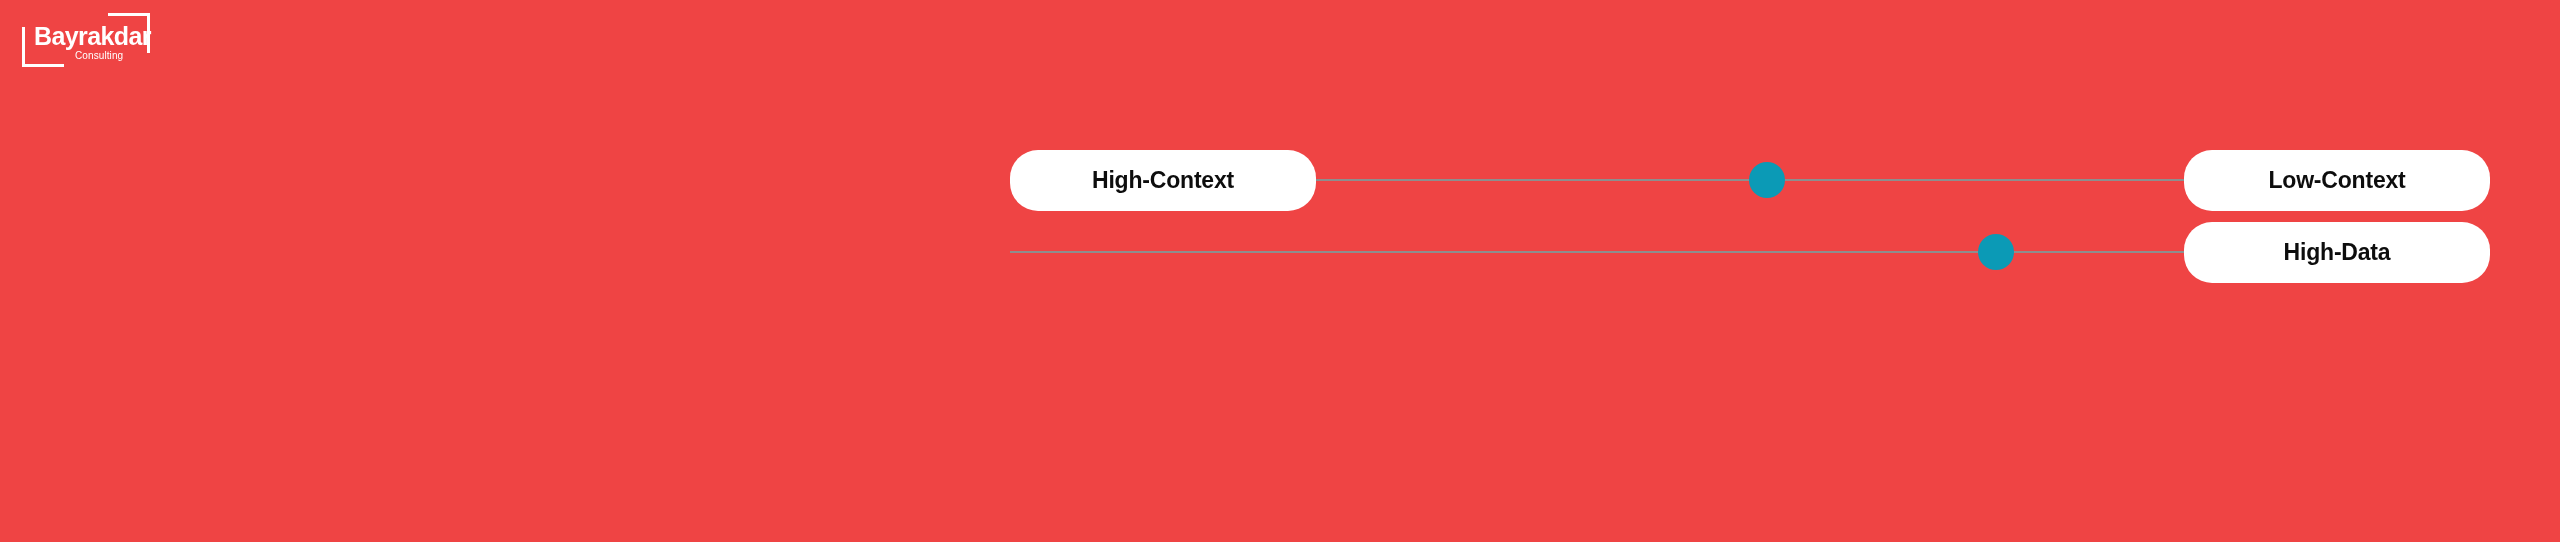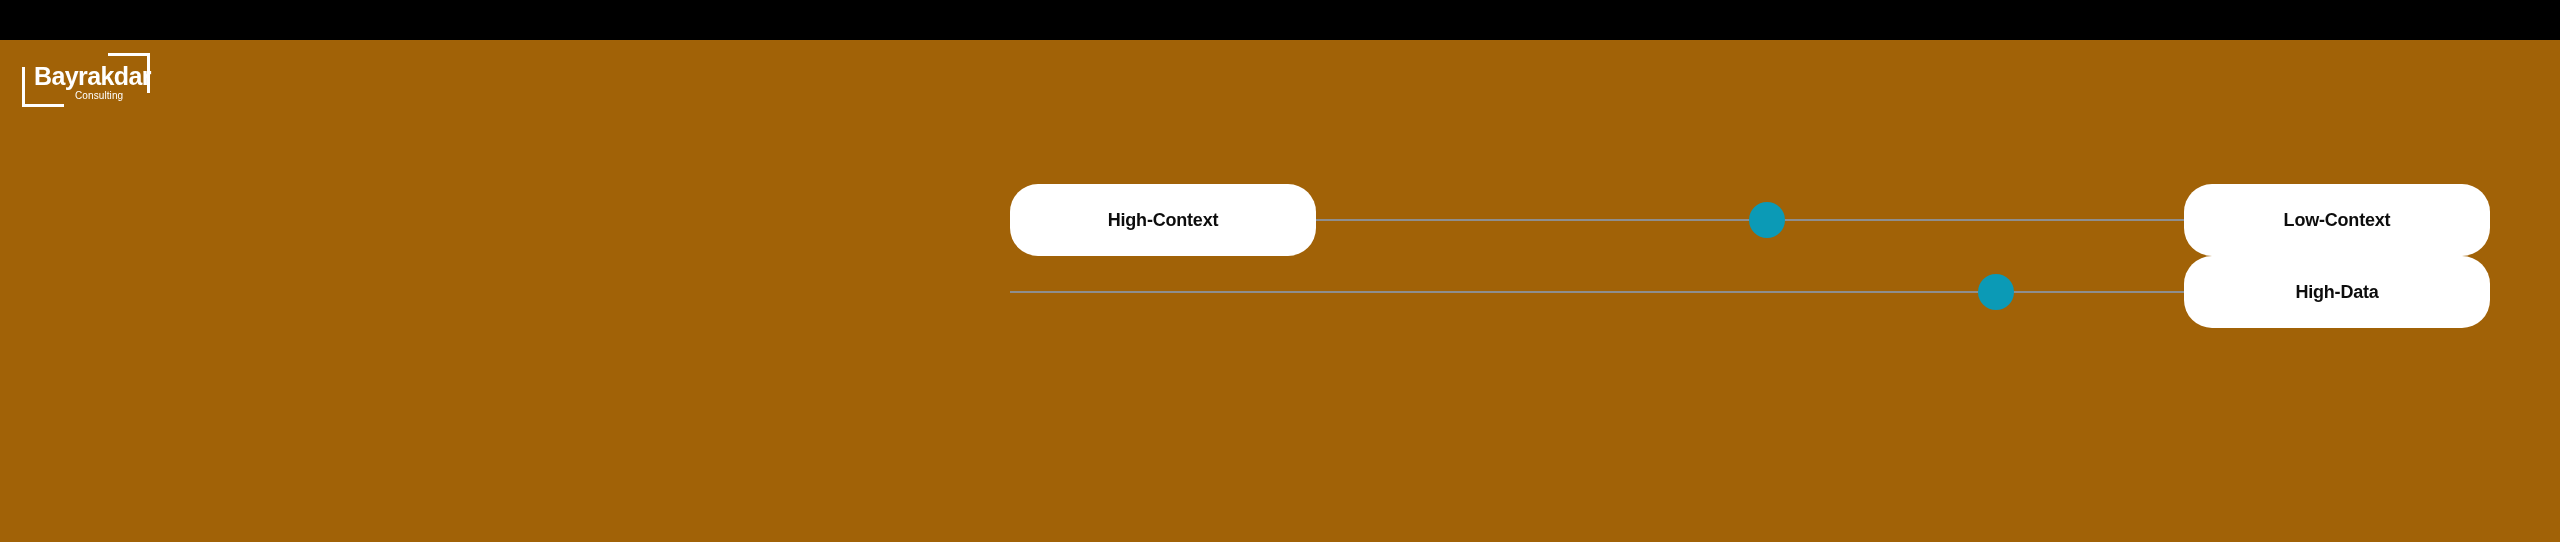--- a/index.html
+++ b/index.html
@@ -12,22 +12,21 @@
     height: 542px;
     position: relative;
     overflow: hidden;
     font-family: "Liberation Sans", sans-serif;
     -webkit-font-smoothing: antialiased;
   }
 
   .canvas {
     position: absolute;
     inset: 0;
-    background: #a16207;
-    margin-top: 40px;
+    background: #ef4444;
   }
 
   
   .logo-block {
     position: absolute;
     left: 22px;
     top: 13px;
     width: 128px;
     height: 54px;
   }
@@ -86,26 +85,26 @@
     height: 60px;
     display: flex;
     align-items: center;
   }
   .slider-row + .slider-row {
     margin-top: 12px;
   }
 
   .pill {
     flex: 0 0 auto;
-    height: 72px;
+    height: 61px;
     min-width: 306px;
     border-radius: 28px;
     background: #ffffff;
     color: #0d0d0d;
-    font-size: 18px;
+    font-size: 23px;
     font-weight: 700;
     letter-spacing: -0.2px;
     display: flex;
     align-items: center;
     justify-content: center;
     padding: 0 22px;
     box-sizing: border-box;
     white-space: nowrap;
   }
 

